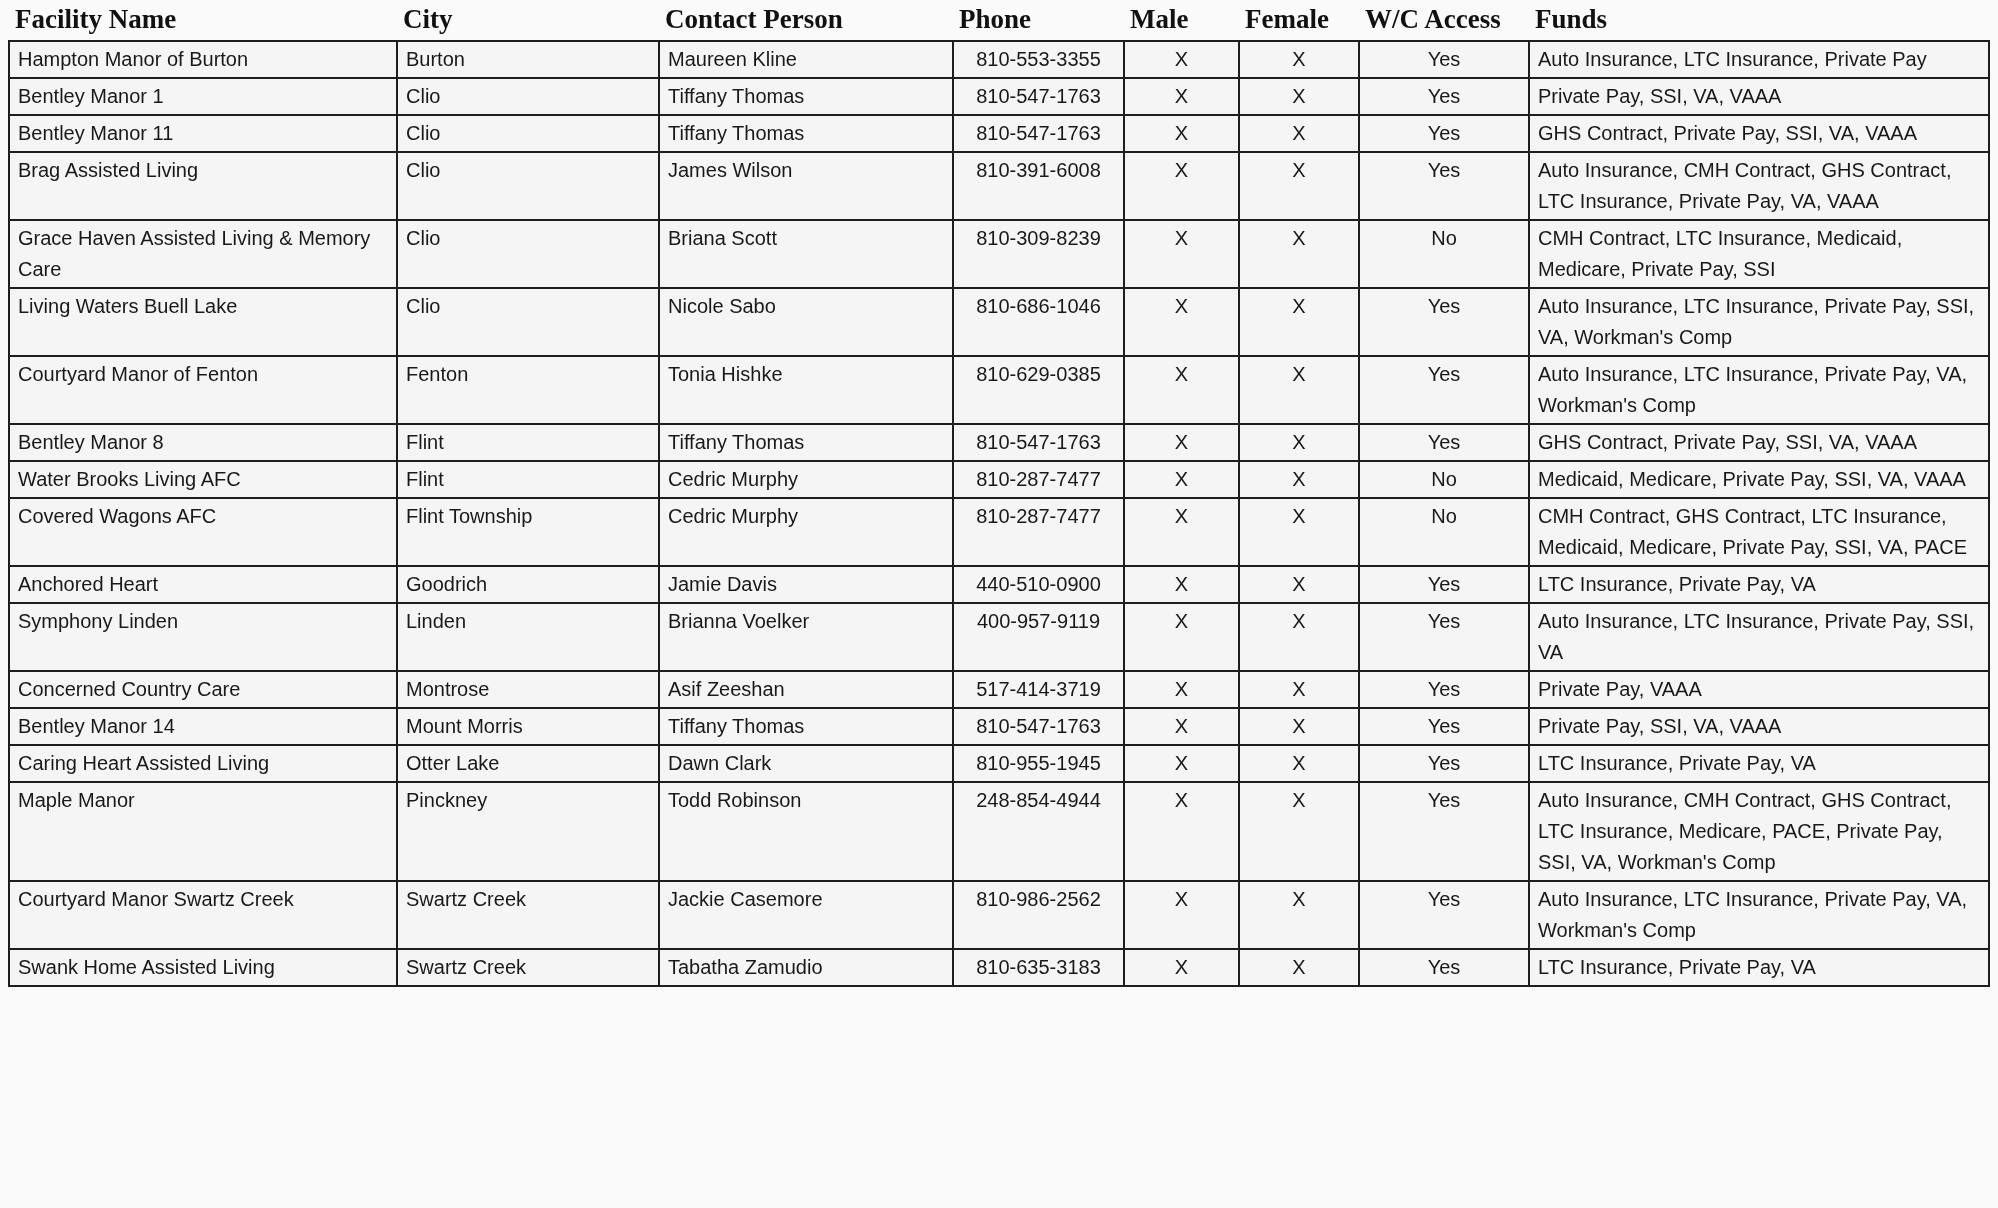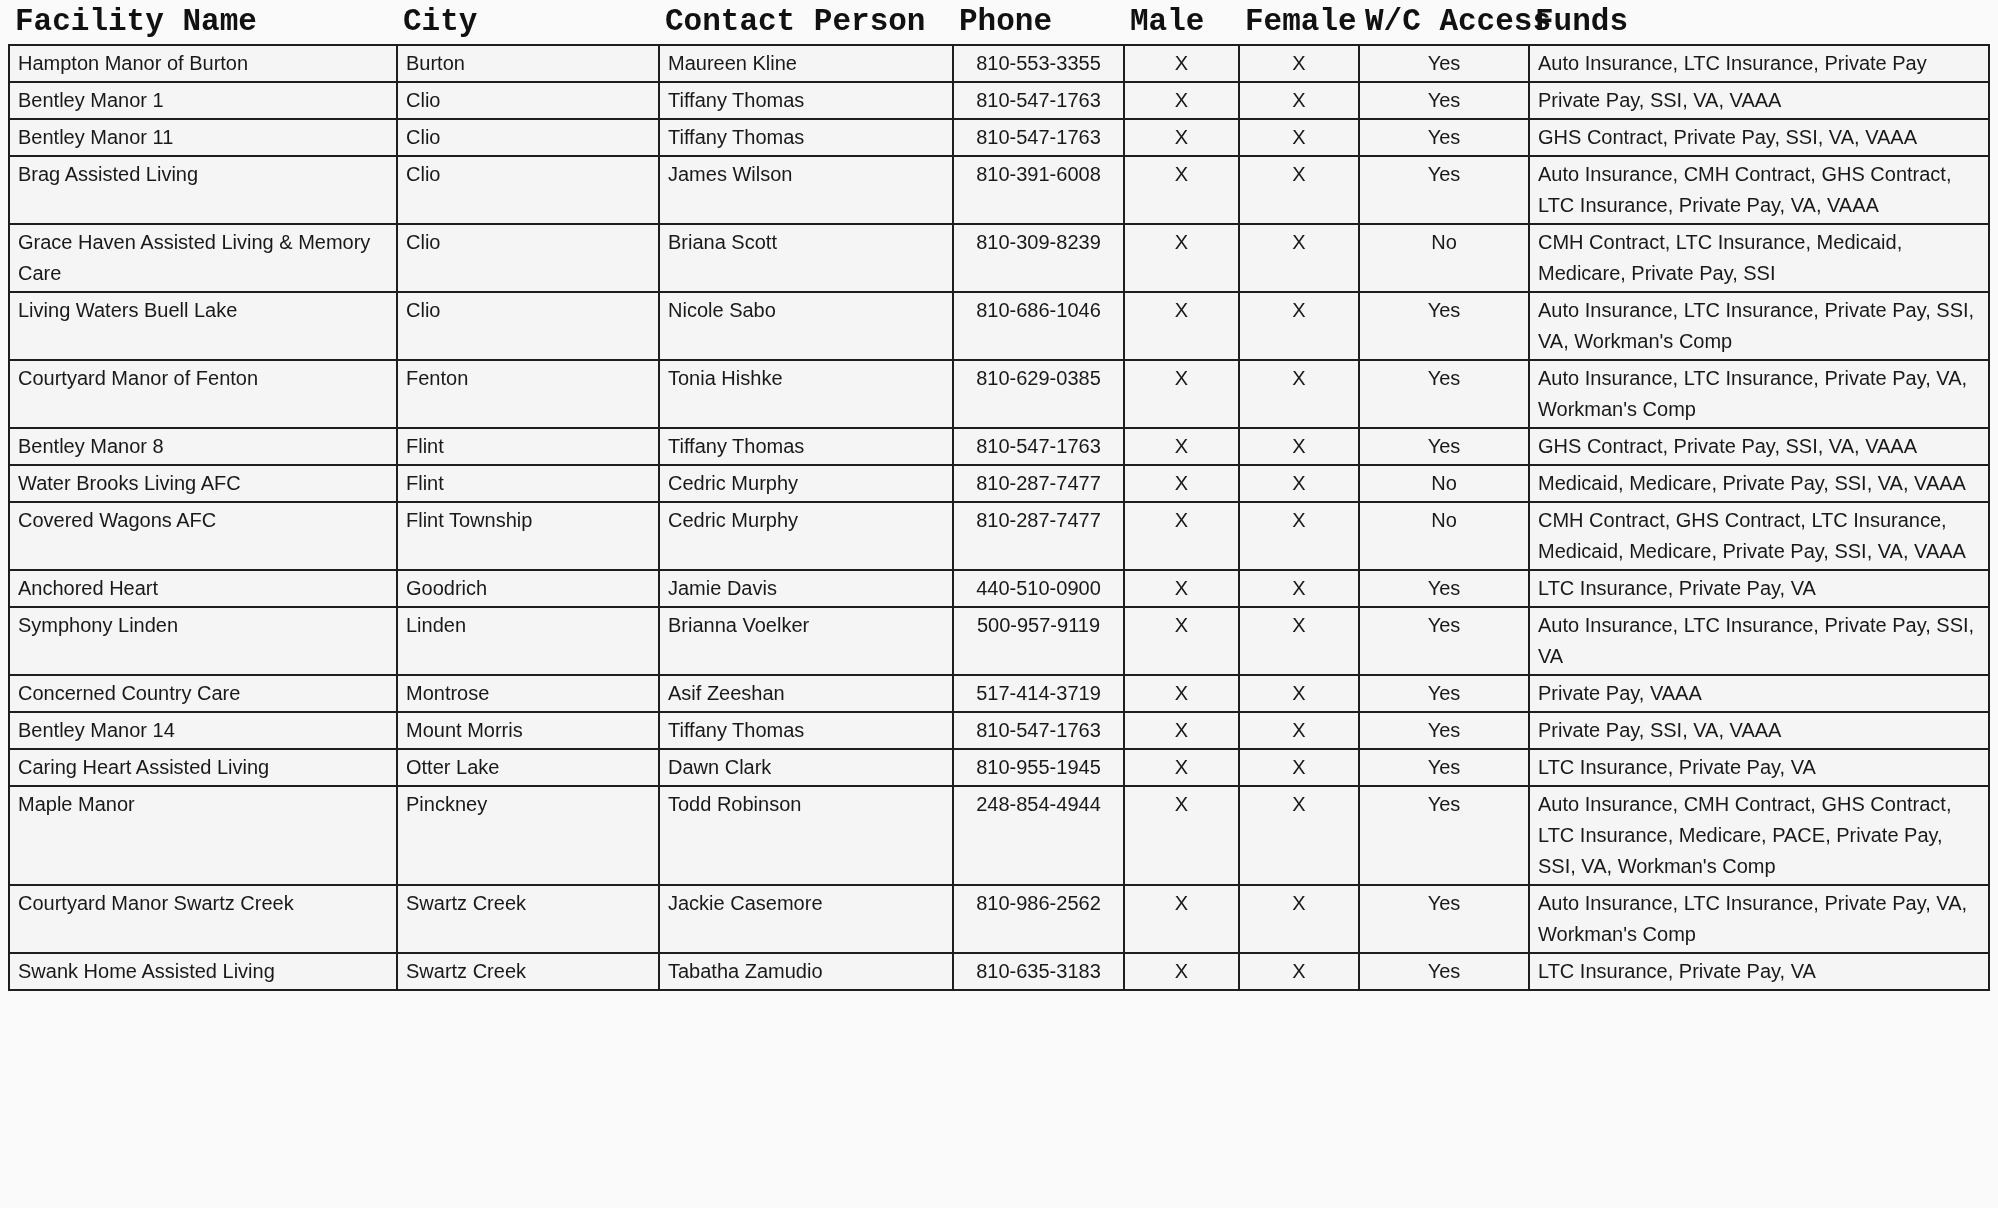--- a/index.html
+++ b/index.html
@@ -12,23 +12,23 @@
   }
   .sheet {
     padding: 2px 8px 0 8px;
   }
   table.facility-table {
     border-collapse: collapse;
     table-layout: fixed;
     width: 1980px;
   }
   thead th {
-    font-family: Liberation Mono, monospace;
+    font-family: Liberation Serif, serif;
     font-weight: 700;
-    font-size: 31px;
+    font-size: 27px;
     color: #111111;
     text-align: left;
     padding: 2px 0 5px 6px;
     border: none;
     white-space: nowrap;
     overflow: visible;
   }
   tbody td {
     border: 2px solid #1e1e1e;
     background: #f5f5f5;
@@ -163,37 +163,37 @@
           <td>Medicaid, Medicare, Private Pay, SSI, VA, VAAA</td>
         </tr>
         <tr>
           <td>Covered Wagons AFC</td>
           <td>Flint Township</td>
           <td>Cedric Murphy</td>
           <td class="center">810-287-7477</td>
           <td class="center">X</td>
           <td class="center">X</td>
           <td class="center">No</td>
-          <td>CMH Contract, GHS Contract, LTC Insurance, Medicaid, Medicare, Private Pay, SSI, VA, VAAA</td>
+          <td>CMH Contract, GHS Contract, LTC Insurance, Medicaid, Medicare, Private Pay, SSI, VA, PACE</td>
         </tr>
         <tr>
           <td>Anchored Heart</td>
           <td>Goodrich</td>
           <td>Jamie Davis</td>
           <td class="center">440-510-0900</td>
           <td class="center">X</td>
           <td class="center">X</td>
           <td class="center">Yes</td>
           <td>LTC Insurance, Private Pay, VA</td>
         </tr>
         <tr>
           <td>Symphony Linden</td>
           <td>Linden</td>
           <td>Brianna Voelker</td>
-          <td class="center">500-957-9119</td>
+          <td class="center">400-957-9119</td>
           <td class="center">X</td>
           <td class="center">X</td>
           <td class="center">Yes</td>
           <td>Auto Insurance, LTC Insurance, Private Pay, SSI, VA</td>
         </tr>
         <tr>
           <td>Concerned Country Care</td>
           <td>Montrose</td>
           <td>Asif Zeeshan</td>
           <td class="center">517-414-3719</td>

